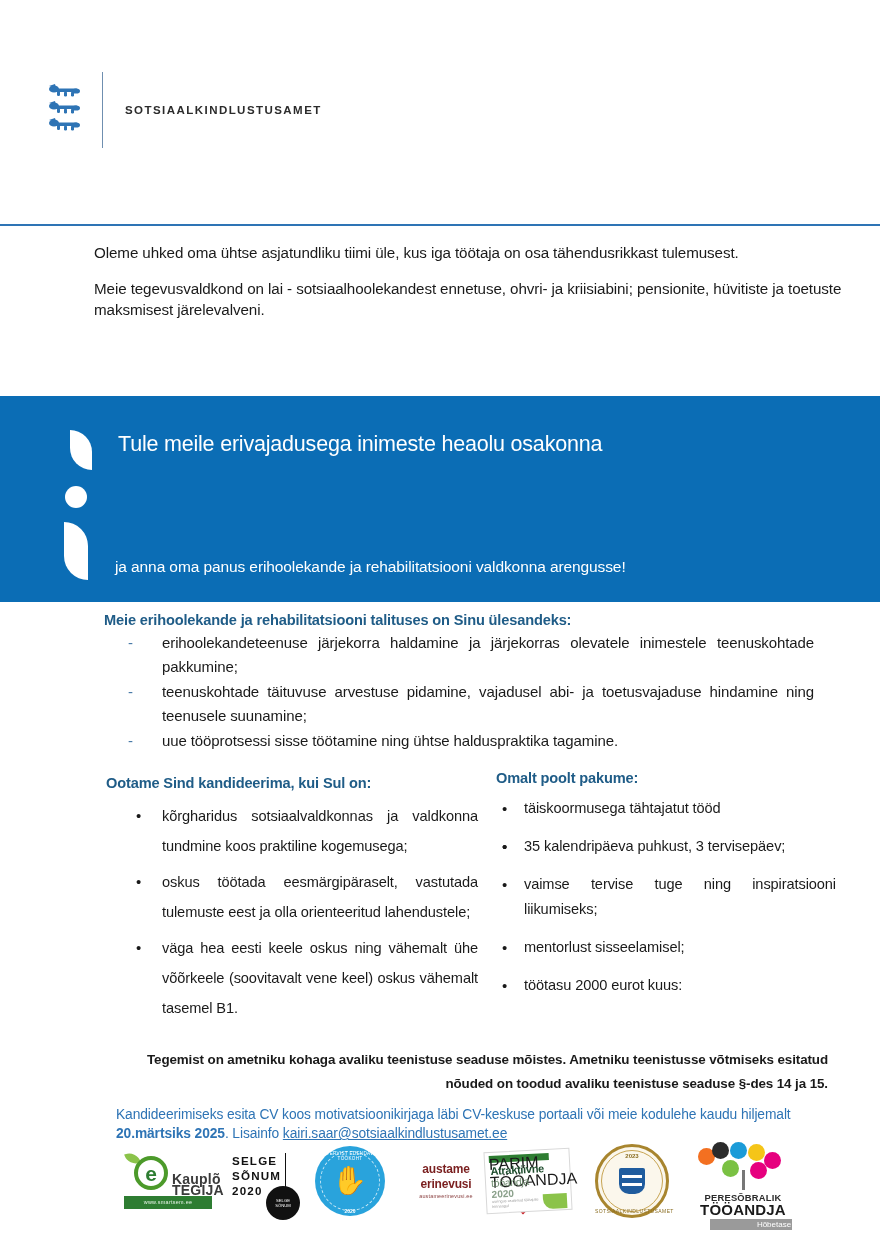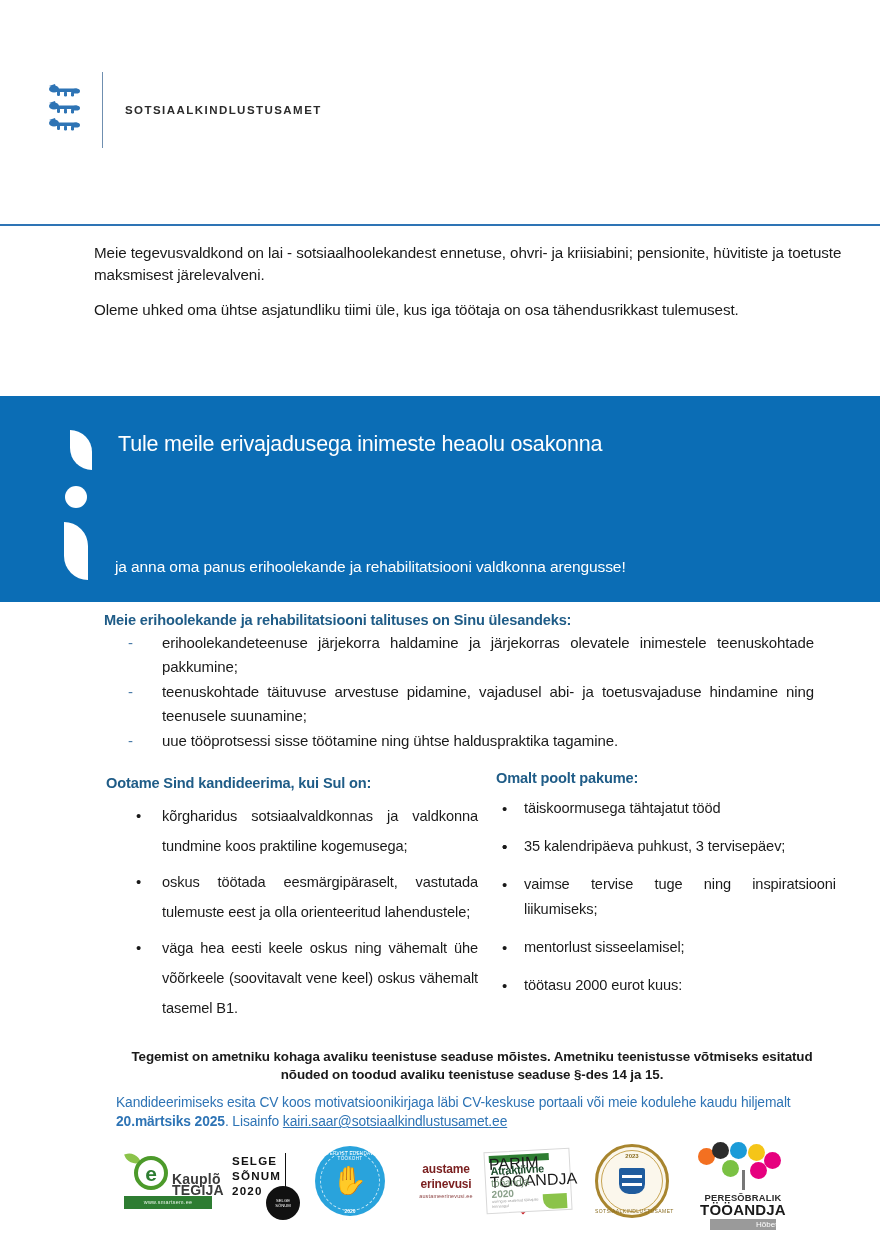--- a/index.html
+++ b/index.html
@@ -102,22 +102,22 @@
   .col-left .bullets li .dot { position:absolute; left:30px; top:0; }
   .col-right .bullets li {
     line-height:25px; margin-bottom:13px; text-align:justify; padding-left:28px;
   }
   .col-right .bullets li .dot { position:absolute; left:6px; top:0; }
   .bullets li .dot { font-size:15px; color:#1a1a1a; }
 
   
   .footnote { position:absolute; left:116px; top:1048px; width:712px; }
   .footnote .legal {
-    font-size:13.4px; line-height:18px; font-weight:700; color:#1a1a1a;
-    letter-spacing:-0.1px; text-align:center; margin-bottom:9px;
+    font-size:13.4px; line-height:24px; font-weight:700; color:#1a1a1a;
+    letter-spacing:-0.1px; text-align:right; margin-bottom:9px;
   }
   .footnote .apply {
     font-size:13.8px; line-height:19px; color:#2E74B5; letter-spacing:-0.1px;
   }
   .footnote .apply .deadline { font-weight:700; }
   .footnote .apply .mail { color:#2E74B5; text-decoration:underline; }
 
   
   .logos { position:absolute; left:110px; top:1142px; width:700px; height:92px; }
   .logo-item { position:absolute; }
@@ -278,21 +278,21 @@
   }
   .pere-t1 {
     position:absolute; left:0; top:50px; width:106px; text-align:center;
     font-size:9.4px; font-weight:700; color:#2b2b2b; letter-spacing:0.2px;
   }
   .pere-t2 {
     position:absolute; left:0; top:60px; width:106px; text-align:center;
     font-size:15px; font-weight:700; color:#1a1a1a; letter-spacing:0.2px; line-height:16px;
   }
   .pere-t3 {
-    position:absolute; left:20px; top:77px; width:66px; text-align:left;
+    position:absolute; left:20px; top:77px; width:82px; text-align:center;
     font-size:8px; color:#fff; background:#9a9a9a; line-height:11px;padding-left:46px;
   }
 </style>
 </head>
 <body>
 
 <div class="page">
 
   <div class="header">
     <div class="logo-block">
@@ -327,22 +327,22 @@
           </g>
         </g>
       </svg>
       <div class="logo-divider"></div>
       <div class="org-name">SOTSIAALKINDLUSTUSAMET</div>
     </div>
     <div class="header-rule"></div>
   </div>
 
   <div class="intro">
+    <p>Oleme uhked oma ühtse asjatundliku tiimi üle, kus iga töötaja on osa tähendusrikkast tulemusest.</p>
     <p>Meie tegevusvaldkond on lai - sotsiaalhoolekandest ennetuse, ohvri- ja kriisiabini; pensionite, hüvitiste ja toetuste maksmisest järelevalveni.</p>
-    <p>Oleme uhked oma ühtse asjatundliku tiimi üle, kus iga töötaja on osa tähendusrikkast tulemusest.</p>
   </div>
 
   <div class="banner">
     <div class="banner-deco">
       <div class="deco-top"></div>
       <div class="deco-dot"></div>
       <div class="deco-bottom"></div>
     </div>
     <div class="banner-line1">Tule meile erivajadusega inimeste heaolu osakonna</div>
     <div class="banner-line3">ja anna oma panus erihoolekande ja rehabilitatsiooni valdkonna arengusse!</div>

